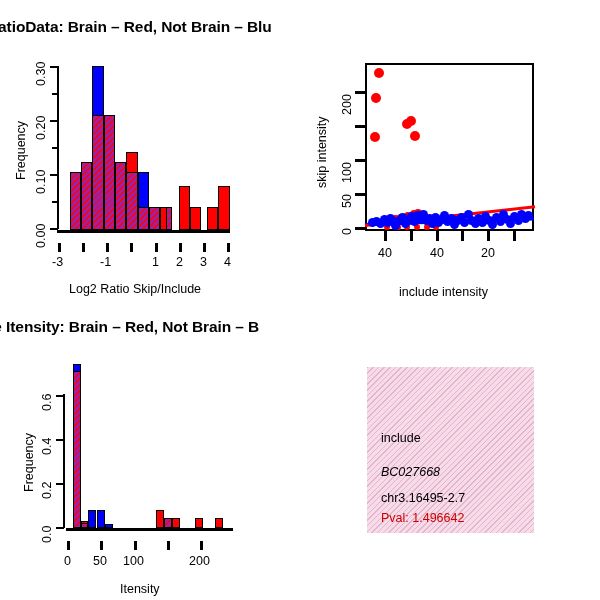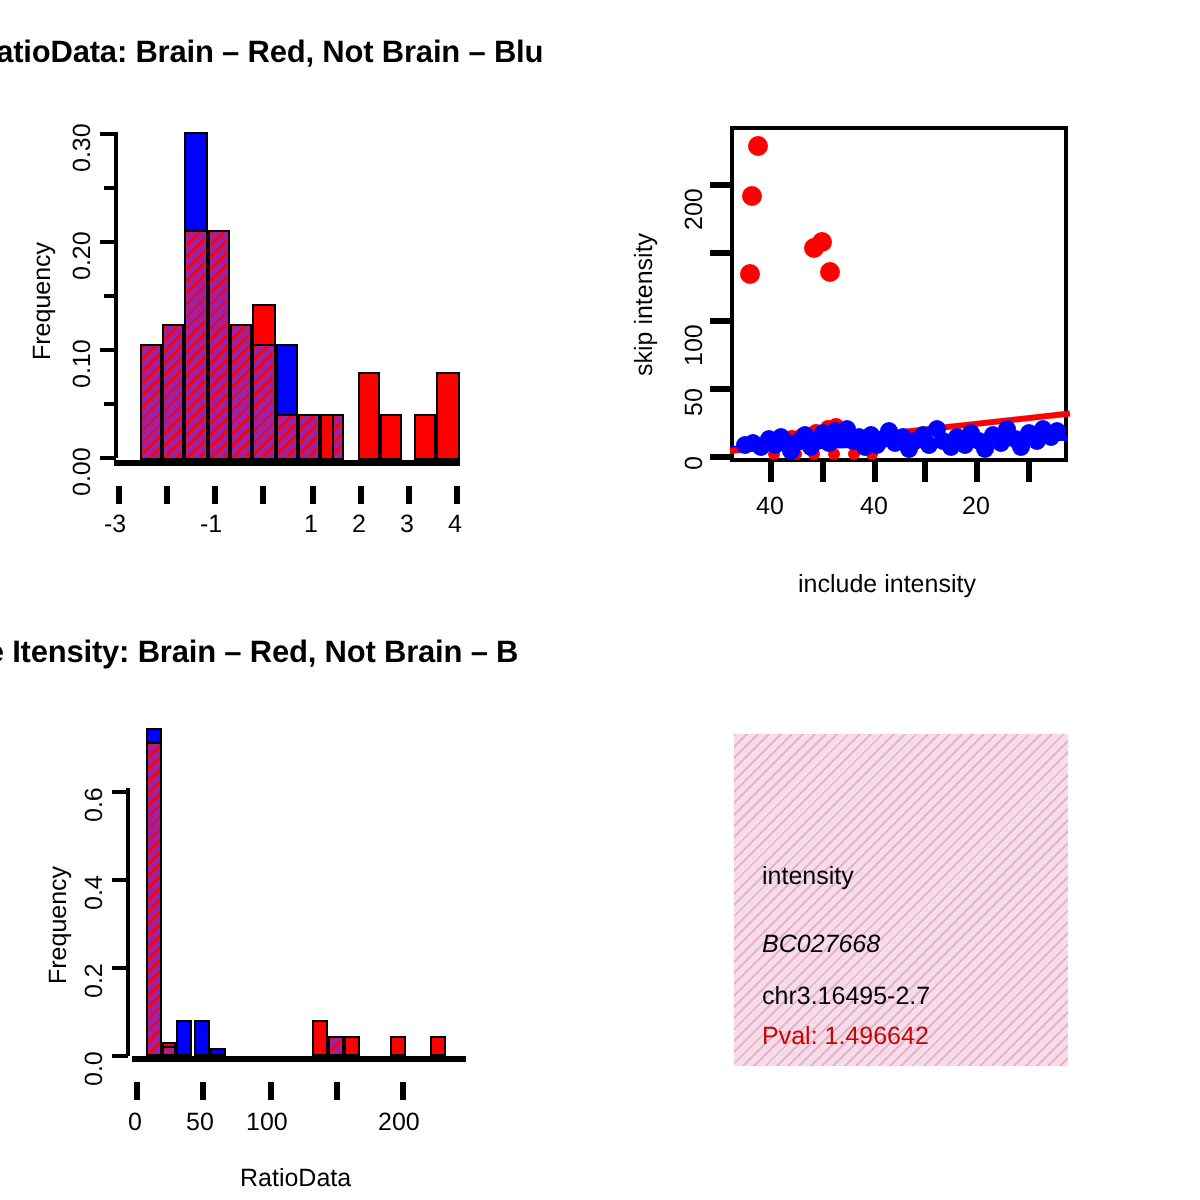--- a/index.html
+++ b/index.html
@@ -57,20 +57,21 @@
 <div id="root">
 
   <div class="panel" style="left:0;top:0;width:300px;height:310px;">
 
     <div class="clip" style="left:0;top:18px;width:300px;height:24px;">
       <div class="ptitle" style="left:-13px;top:0;">RatioData: Brain – Red, Not Brain – Blu</div>
     </div>
 
     <div class="vlabel" style="left:14px;top:180px;">Frequency</div>
 
+    <div class="axlabel" style="left:69px;top:282px;">Log2 Ratio Skip/Include</div>
 
     <div class="axisline" style="left:57px;top:66px;width:2px;height:163px;"></div>
     <div class="tick" style="left:50px;top:228px;width:8px;height:2px;"></div>
     <div class="tick" style="left:52px;top:201px;width:6px;height:2px;"></div>
     <div class="tick" style="left:50px;top:174px;width:8px;height:2px;"></div>
     <div class="tick" style="left:52px;top:147px;width:6px;height:2px;"></div>
     <div class="tick" style="left:50px;top:120px;width:8px;height:2px;"></div>
     <div class="tick" style="left:52px;top:93px;width:6px;height:2px;"></div>
     <div class="tick" style="left:50px;top:66px;width:8px;height:2px;"></div>
 
@@ -231,21 +232,21 @@
   </div>
 
   <div class="panel" style="left:0;top:310px;width:300px;height:290px;">
 
     <div class="clip" style="left:0;top:8px;width:300px;height:24px;">
       <div class="ptitle" style="left:-16px;top:0;">ne Itensity: Brain – Red, Not Brain – B</div>
     </div>
 
     <div class="vlabel" style="left:22px;top:182px;">Frequency</div>
 
-    <div class="axlabel" style="left:120px;top:272px;">RatioData</div>
+    <div class="axlabel" style="left:120px;top:272px;">Itensity</div>
 
     <div class="axisline" style="left:63px;top:84px;width:2px;height:134px;"></div>
     <div class="tick" style="left:56px;top:217px;width:8px;height:2px;"></div>
     <div class="tick" style="left:56px;top:173px;width:8px;height:2px;"></div>
     <div class="tick" style="left:56px;top:129px;width:8px;height:2px;"></div>
     <div class="tick" style="left:56px;top:85px;width:8px;height:2px;"></div>
 
     <div class="ticknum rot" style="left:40px;top:233px;">0.0</div>
     <div class="ticknum rot" style="left:40px;top:189px;">0.2</div>
     <div class="ticknum rot" style="left:40px;top:145px;">0.4</div>
@@ -276,20 +277,20 @@
 
     <div class="ticknum" style="left:64px;top:244px;">0</div>
     <div class="ticknum" style="left:93px;top:244px;">50</div>
     <div class="ticknum" style="left:123px;top:244px;">100</div>
     <div class="ticknum" style="left:189px;top:244px;">200</div>
   </div>
 
   <div class="panel" style="left:300px;top:310px;width:300px;height:290px;">
 
     <div class="infobox" style="left:67px;top:57px;width:167px;height:166px;">
-      <div class="infoline" style="left:14px;top:64px;">intensity</div>
+      <div class="infoline" style="left:14px;top:64px;">include</div>
       <div class="infoline" style="left:14px;top:98px;font-style:italic;">BC027668</div>
       <div class="infoline" style="left:14px;top:124px;">chr3.16495-2.7</div>
       <div class="infoline pval" style="left:14px;top:144px;">Pval: 1.496642</div>
     </div>
   </div>
 
 </div>
 
 </body></html>

